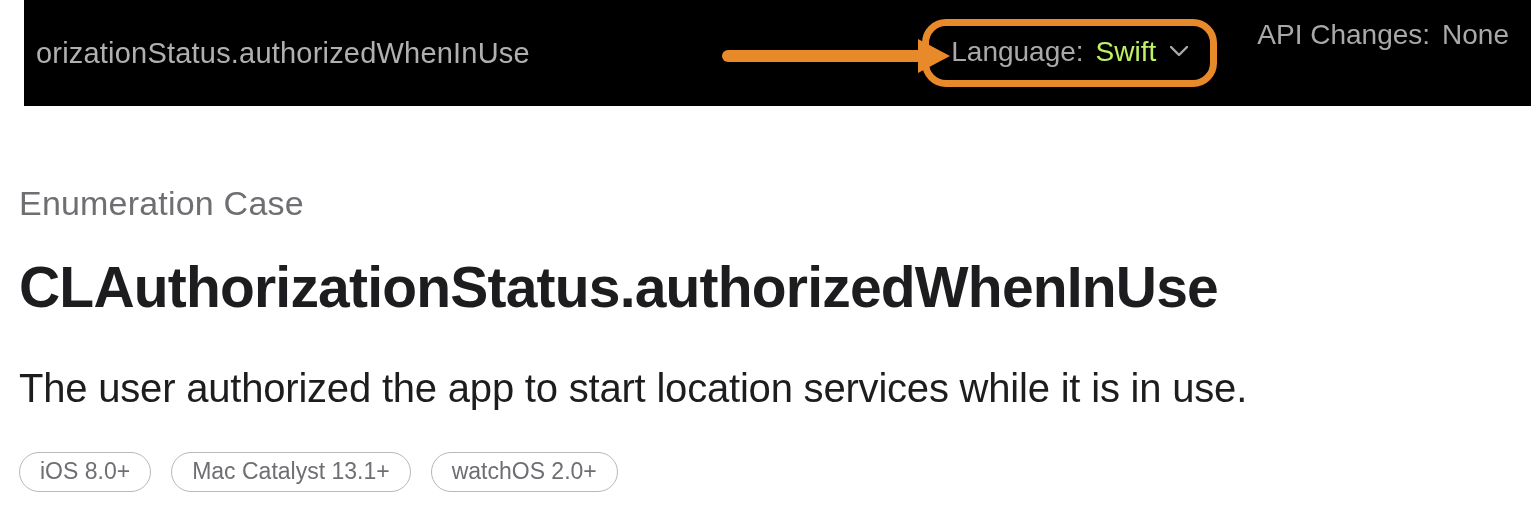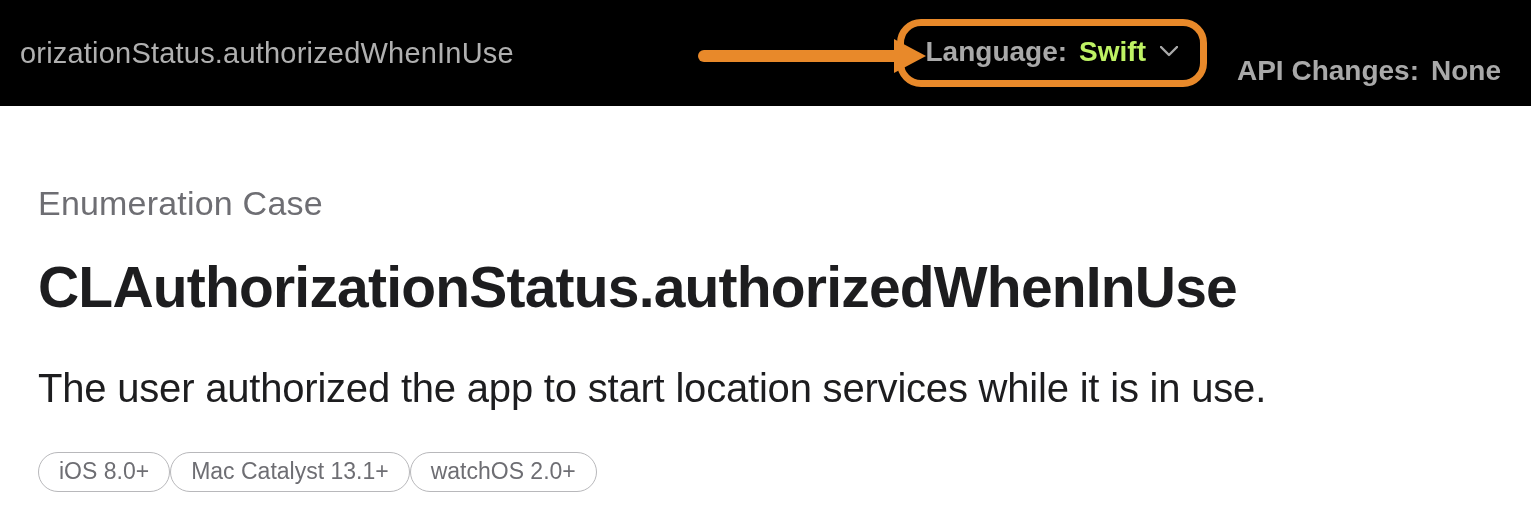--- a/index.html
+++ b/index.html
@@ -7,38 +7,38 @@
     width: 1531px;
     font-family: -apple-system, BlinkMacSystemFont, "Segoe UI", Helvetica, Arial, sans-serif;
     background: #fff;
     color: #1d1d1f;
   }
   .topbar {
     background: #000;
     height: 106px;
     display: flex;
     align-items: center;
-    padding: 0 30px;
+    padding: 0 22px;
     position: relative;
+    margin-left: 24px;
   }
   .breadcrumb {
     color: #b0b0b0;
     font-size: 29px;
     letter-spacing: 0.2px;
     white-space: nowrap;
     overflow: hidden;
     margin-left: -10px;
   }
   .topbar-right {
     margin-left: auto;
     display: flex;
-    align-items: flex-end;
-    gap: 30px;
+    align-items: flex-start;
+    gap: 40px;
     font-size: 28px;
-    font-weight: bold;
   }
   .lang-box {
     border: 7px solid #e8892a;
     border-radius: 24px;
     padding: 10px 22px 12px 22px;
     display: inline-flex;
     align-items: baseline;
     gap: 12px;
     position: relative;
   }
@@ -57,21 +57,21 @@
     position: absolute;
     top: 47px;
     left: 704px;
     width: 220px;
     height: 18px;
     pointer-events: none;
   }
   .arrow-annot svg { width: 100%; height: 100%; display:block; overflow:visible; }
 
   .content {
-    padding: 78px 22px 20px 38px;
+    padding: 78px 22px 20px 19px;
   }
   .eyebrow {
     color: #6e6e73;
     font-size: 34px;
     font-weight: 500;
     letter-spacing: 0.2px;
   }
   .title {
     margin-top: 31px;
     font-size: 57px;
@@ -84,20 +84,21 @@
     font-size: 40px;
     font-weight: 400;
     letter-spacing: -0.2px;
     color: #1d1d1f;
     line-height: 1.3;
   }
   .platforms {
     margin-top: 38px;
     display: flex;
     flex-wrap: wrap;
+    gap: 20px;
   }
   .pill {
     border: 1.6px solid #b8b8bb;
     border-radius: 999px;
     padding: 7px 20px 8px 20px;
     font-size: 23px;
     color: #6e6e73;
     line-height: 1;
   }
 </style>

